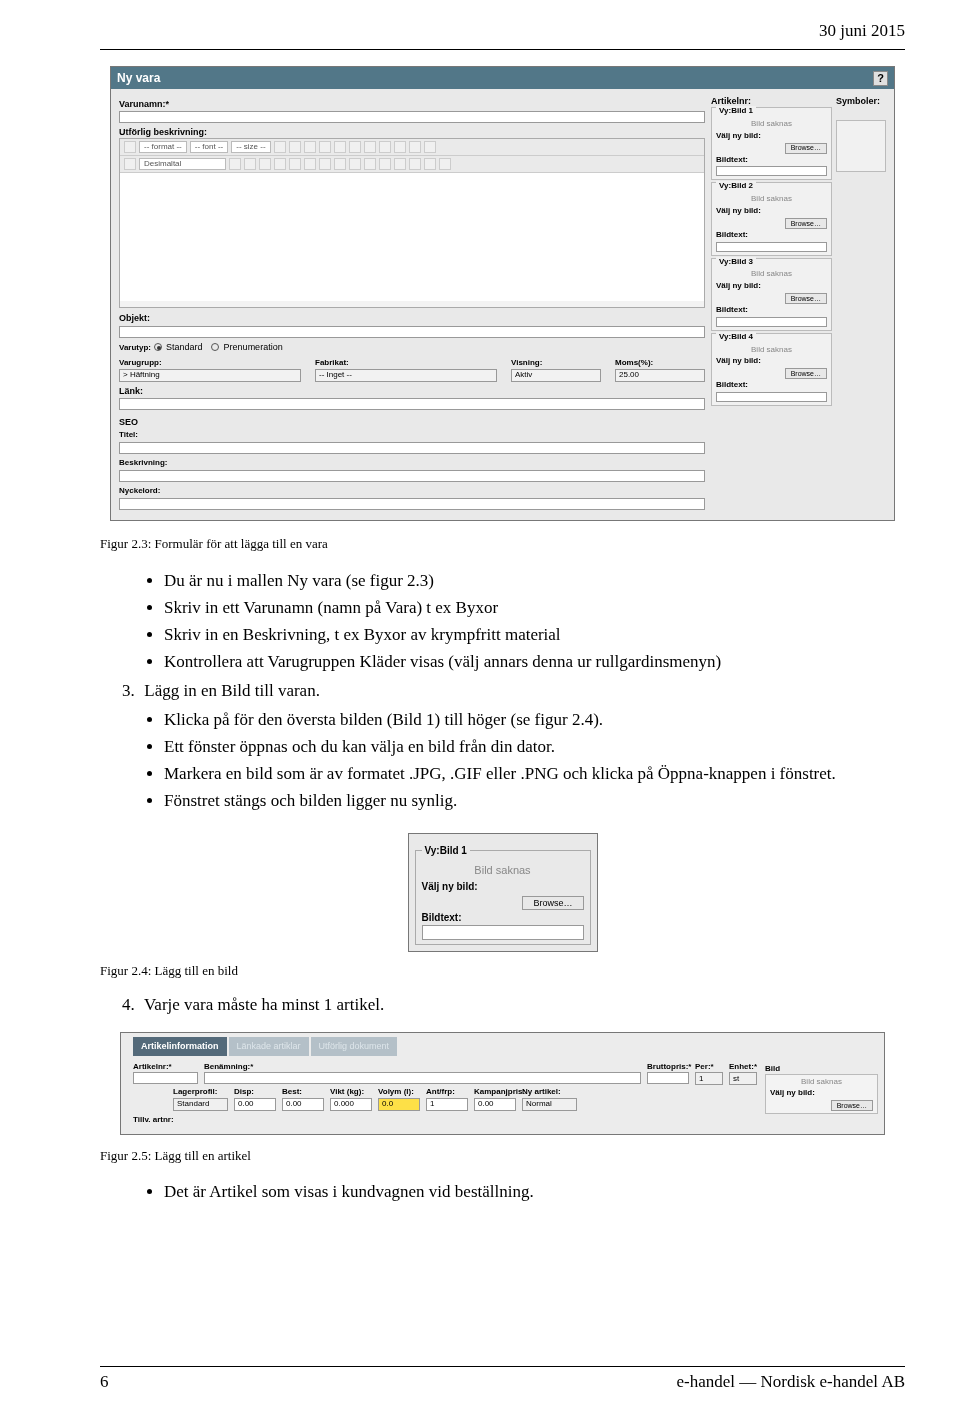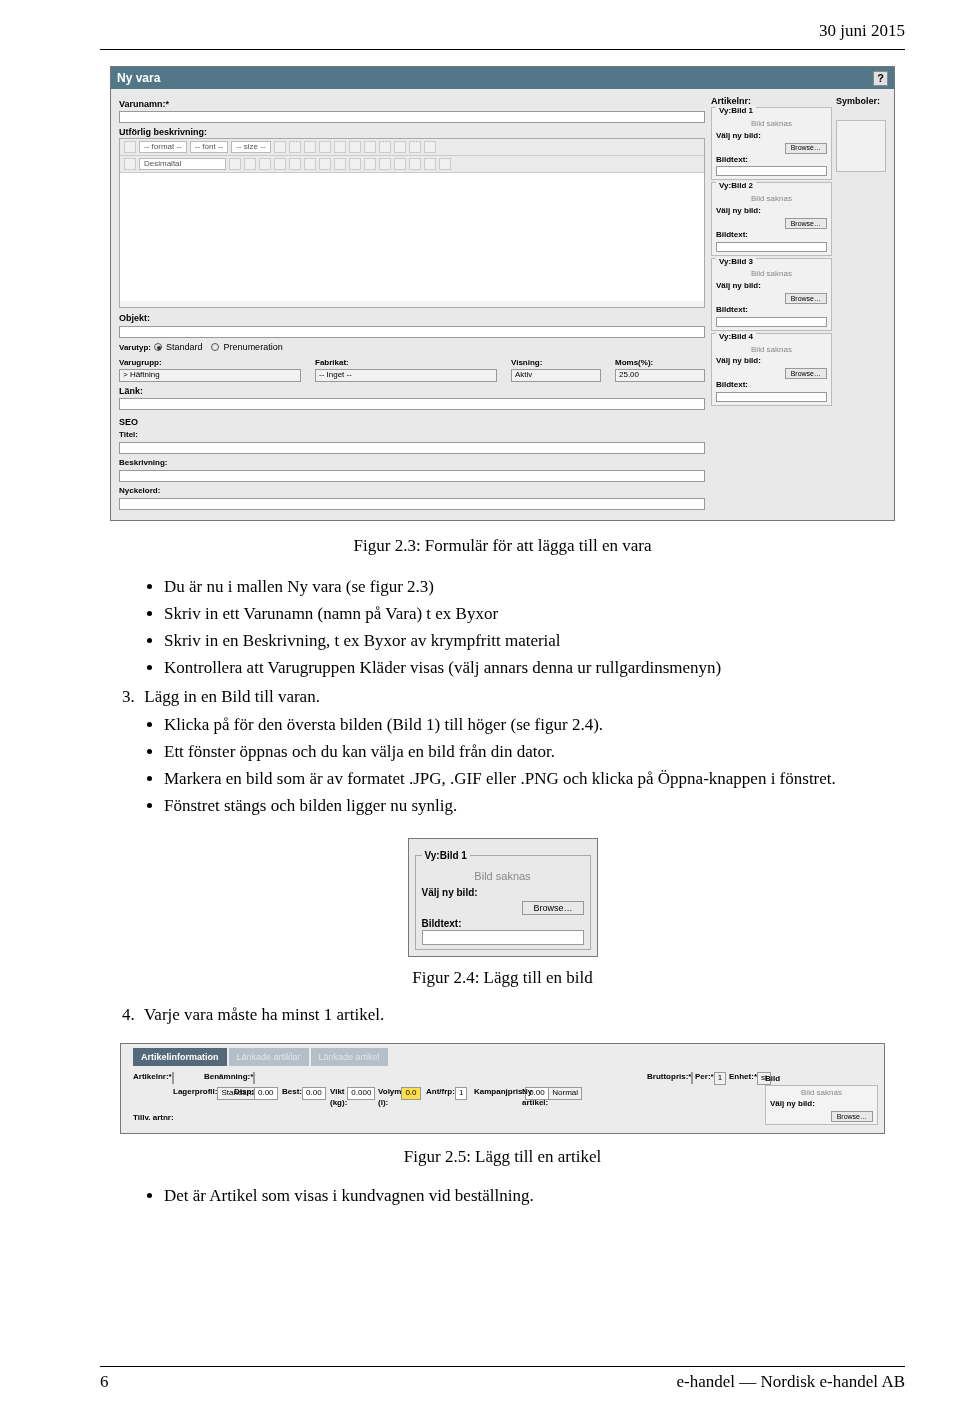--- a/index.html
+++ b/index.html
@@ -182,23 +182,22 @@
     border: 1px solid #bbb;
     background: #f1f1f1;
     height: 52px;
     margin-top: 13px;
   }
 
   .seo-block { margin-top: 6px; }
 
   
   .caption {
-    text-align: center;
     margin: 14px 0 18px 0;
-    font-size: 17px;
+    font-size: 13px;
   }
   ul.bullets {
     list-style: disc;
     padding-left: 64px;
     margin: 4px 0;
   }
   ul.bullets > li { margin: 4px 0; }
   ol.steps {
     list-style: none;
     padding-left: 22px;
@@ -245,21 +244,21 @@
   }
   .ss3 .tabs { display: flex; gap: 2px; margin-bottom: 6px; }
   .ss3 .tab {
     padding: 3px 8px;
     font-size: 9px;
     color: #fff;
   }
   .ss3 .tab.active { background: #546a7a; font-weight: bold; }
   .ss3 .tab.inactive { background: #b4c0c8; color: #dde5ea; }
   .ss3 .row1 { display: flex; gap: 8px; align-items: flex-start; }
-  .ss3 .fld { display: flex; }
+  .ss3 .fld { display: flex; flex-direction: column; }
   .ss3 .fld .lbl { font-weight: bold; font-size: 8px; }
   .ss3 .fld .inp { border: 1px solid #999; background: #fff; height: 12px; }
   .ss3 .sm { width: 42px; }
   .ss3 .xs { width: 28px; }
   .ss3 .dd { border: 1px solid #999; background: #f0f0f0; height: 13px; padding: 0 3px; display: inline-flex; align-items: center; font-size: 8px;}
   .ss3 .bildcol { width: 113px; }
   .ss3 .bildbox { border: 1px solid #bbb; background: #f3f3f3; padding: 2px 4px; }
   .ss3 .bildbox .miss { text-align: center; color: #888; font-size: 8px; }
   .ss3 .tillv { font-weight: bold; font-size: 8px; margin-top: 4px; }
 
@@ -501,21 +500,21 @@
       <span>Varje vara måste ha minst 1 artikel.</span>
     </li>
   </ol>
 
   <div style="height:10px"></div>
 
   <div class="ss3">
     <div class="tabs">
       <span class="tab active">Artikelinformation</span>
       <span class="tab inactive">Länkade artiklar</span>
-      <span class="tab inactive">Länkade artikel</span>
+      <span class="tab inactive">Utförlig dokument</span>
     </div>
     <div class="row1">
       <div style="flex:1">
         <div style="display:flex;gap:6px">
           <div class="fld" style="width:65px">
             <span class="lbl">Artikelnr:*</span>
             <span class="inp"></span>
           </div>
           <div class="fld" style="flex:1">
             <span class="lbl">Benämning:*</span>

